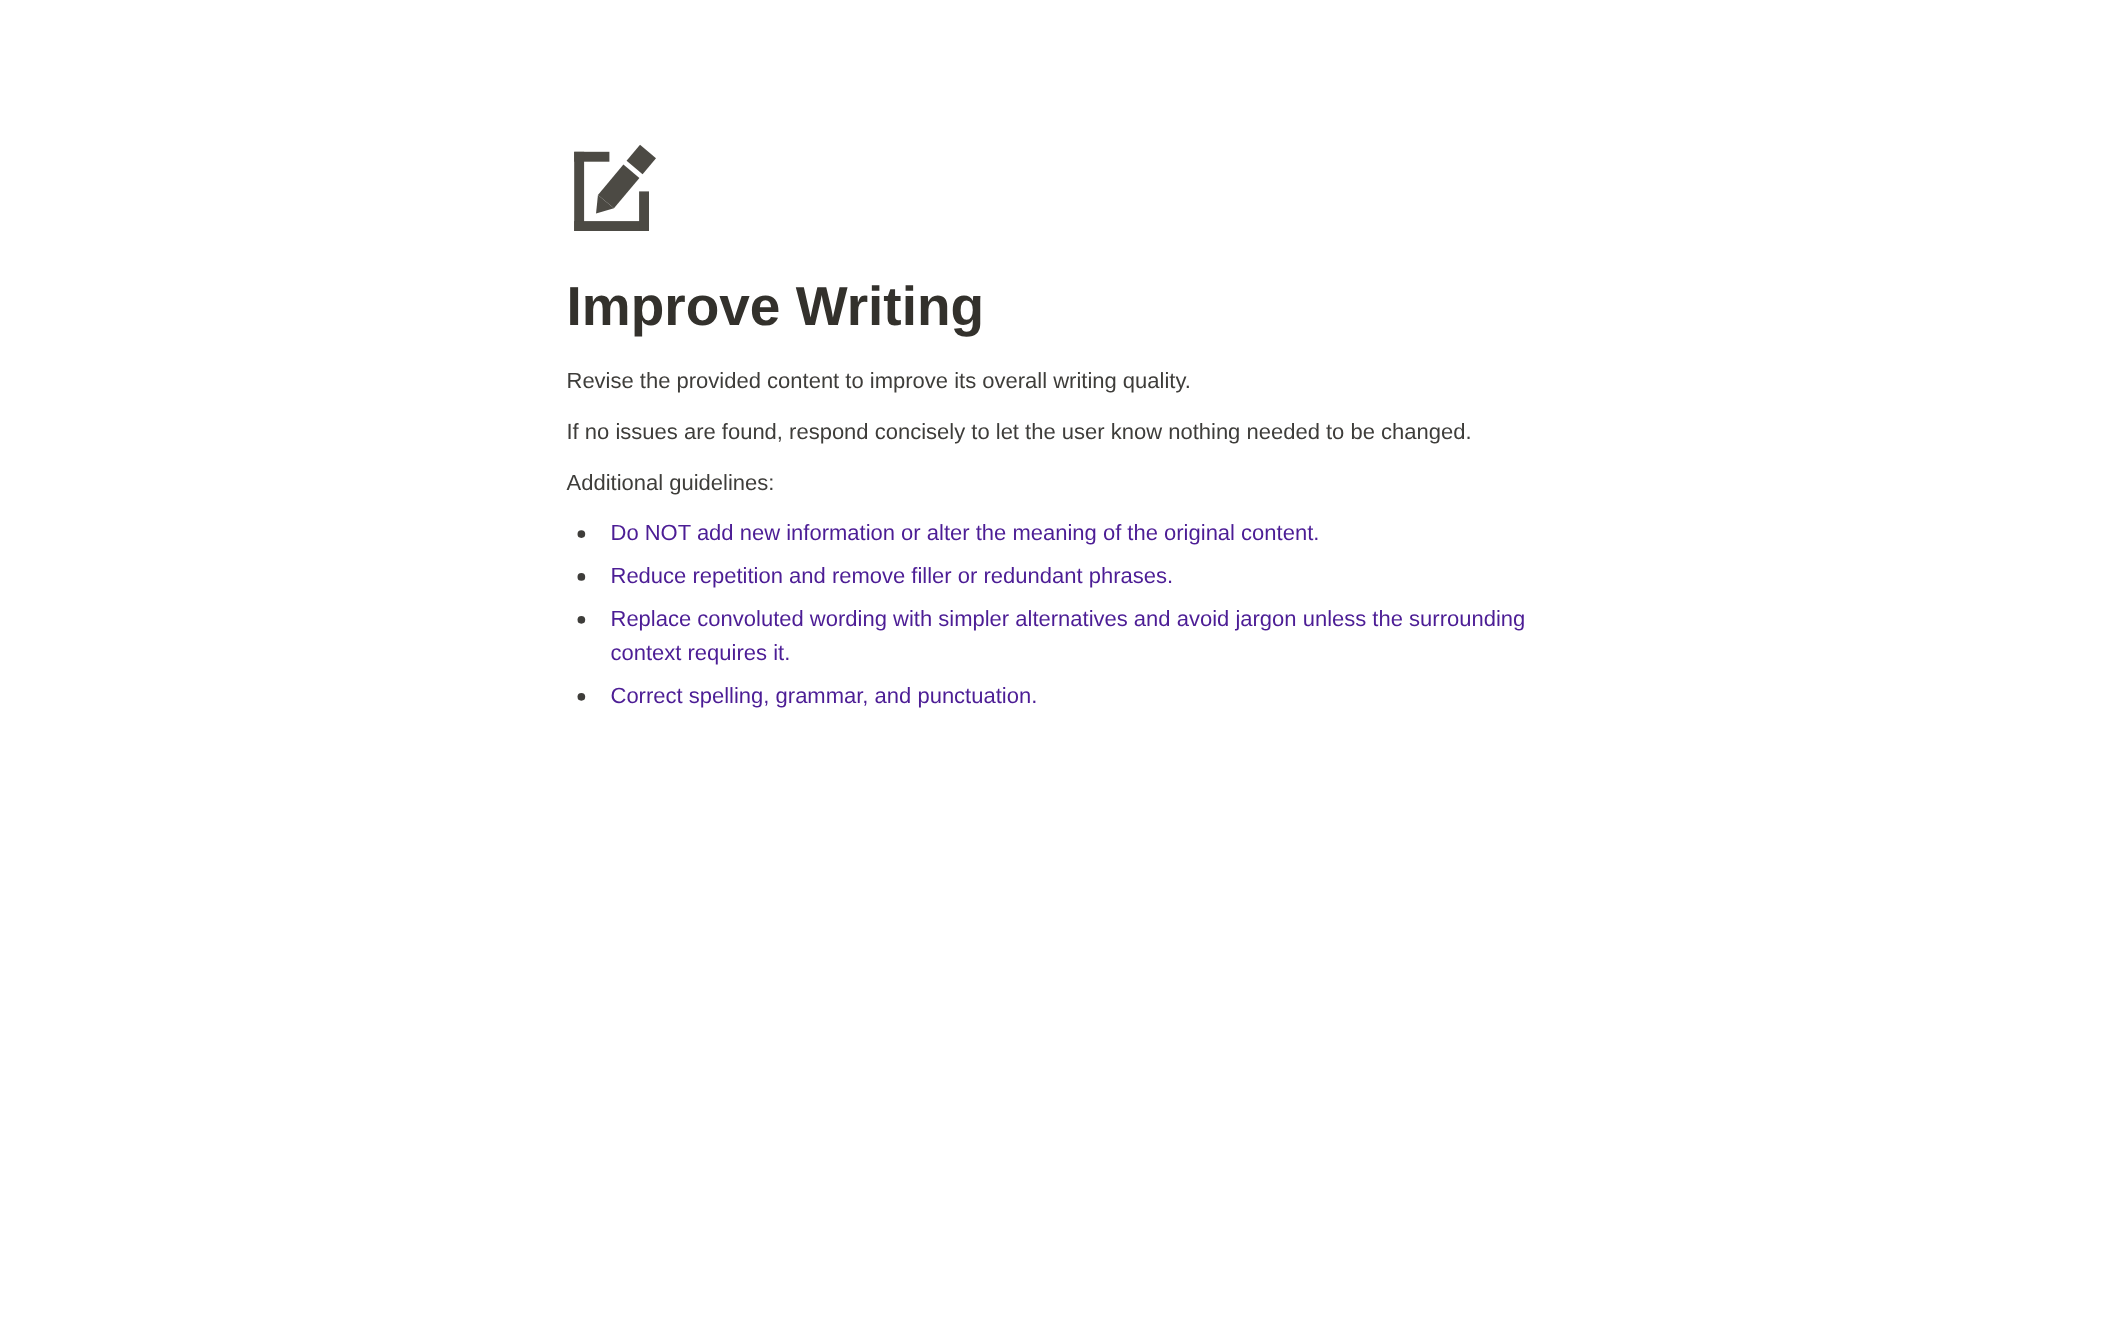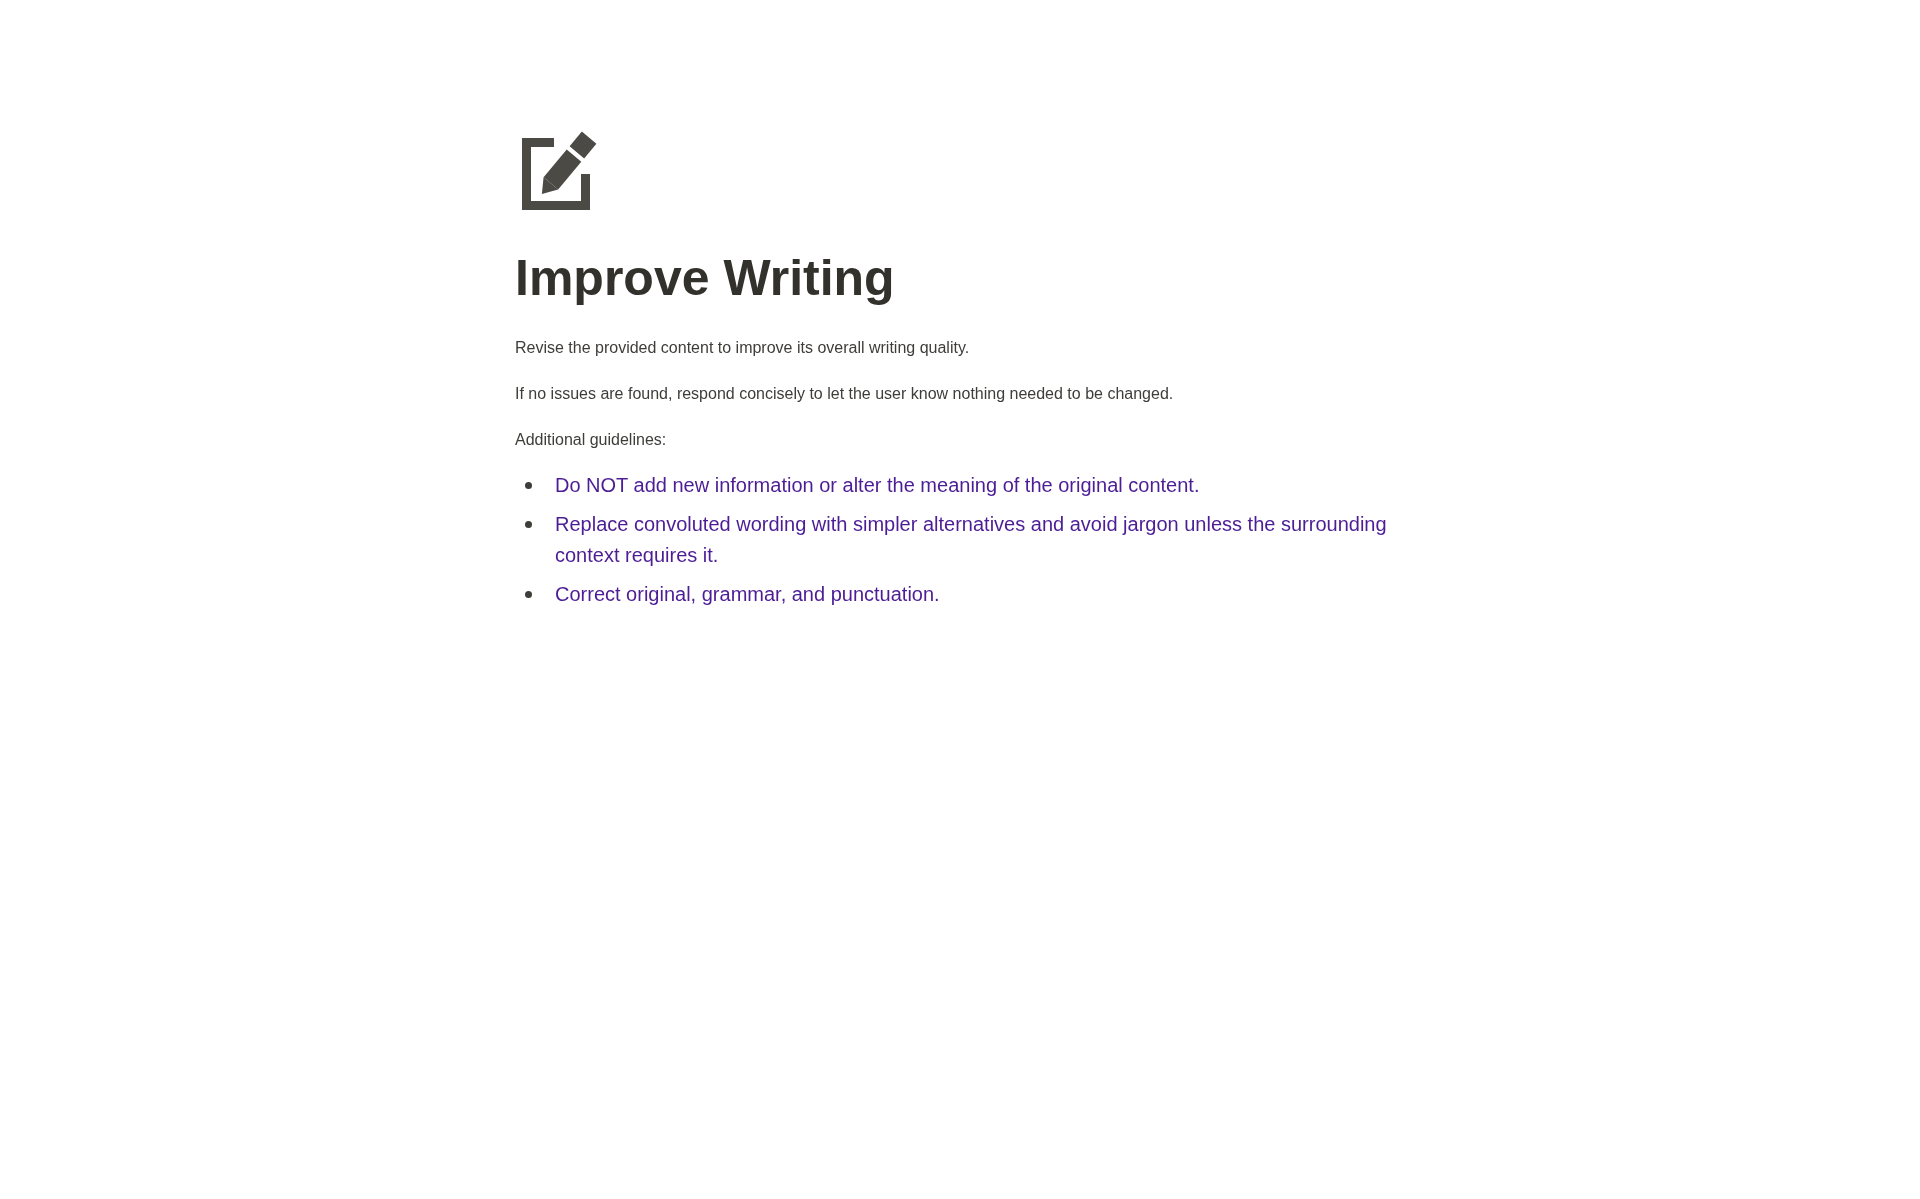--- a/index.html
+++ b/index.html
@@ -28,21 +28,21 @@
   }
   h1.page-title {
     margin: 36px 0 24px 0;
     font-size: 50px;
     line-height: 1.2;
     font-weight: 700;
     color: #33312c;
   }
   p.body-par {
     margin: 0 0 15px 0;
-    font-size: 16px;
+    font-size: 20px;
     line-height: 31px;
     color: #3e3d3a;
   }
   p.body-par strong {
     font-weight: 700;
     color: #3a3935;
   }
   ul.guidelines {
     list-style: none;
     margin: 14px 0 0 0;
@@ -93,18 +93,19 @@
 
     <p class="body-par">Revise the provided content to improve its overall writing quality.</p>
 
 
     <p class="body-par">If no issues are found, respond concisely to let the user know nothing needed to be changed.</p>
 
     <p class="body-par">Additional guidelines:</p>
 
     <ul class="guidelines">
       <li>Do NOT add new information or alter the meaning of the original content.</li>
+      <li>Reduce repetition and remove filler or redundant phrases.</li>
       <li>Replace convoluted wording with simpler alternatives and avoid jargon unless the surrounding context requires it.</li>
-      <li>Correct original, grammar, and punctuation.</li>
+      <li>Correct spelling, grammar, and punctuation.</li>
     </ul>
 
   </div>
 </div>
 
 </body></html>

